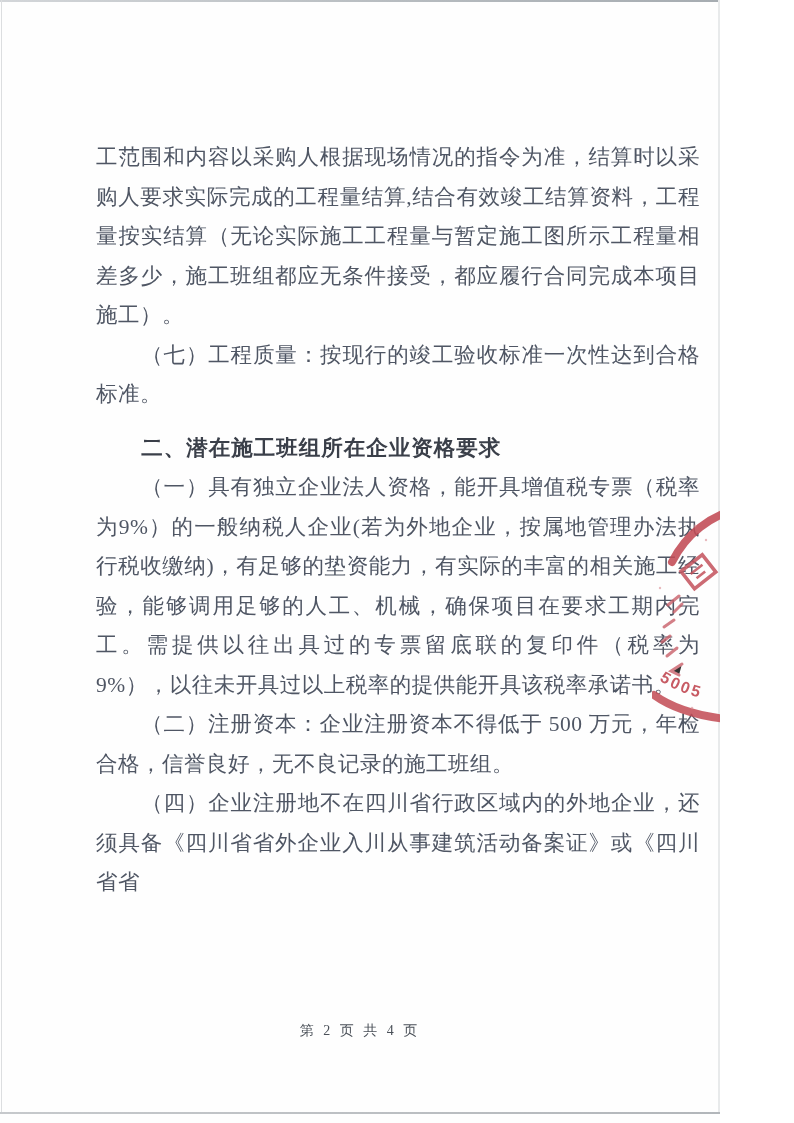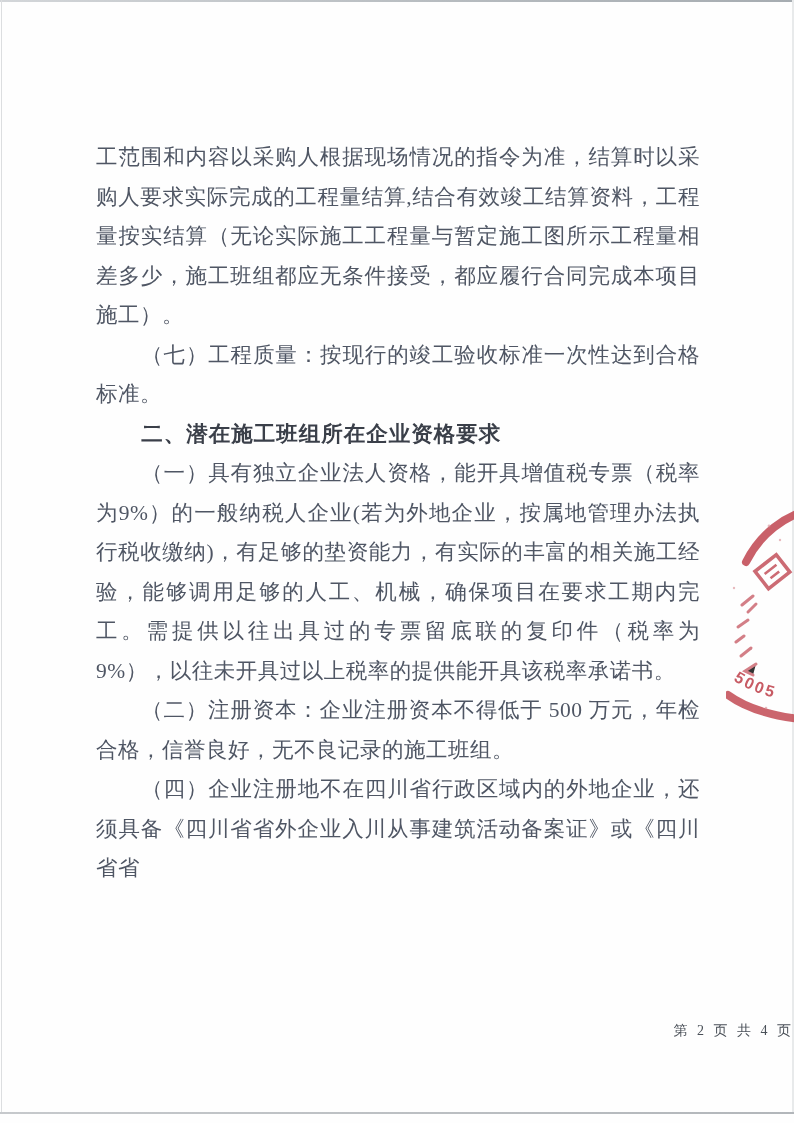--- a/index.html
+++ b/index.html
@@ -2,21 +2,21 @@
 <html><head>
 <meta charset="utf-8">
 <style>
   html, body {
     margin: 0;
     padding: 0;
     background: #ffffff;
   }
   .page {
     position: relative;
-    width: 794px;
+    width: 720px;
     height: 1123px;
     background: #fefefe;
     overflow: hidden;
     font-family: "Liberation Serif", "DejaVu Serif", serif;
   }
   
   .edge-top {
     position: absolute; top: 0; left: 0; right: 0; height: 2px;
     background: linear-gradient(90deg, #d3d6d9 0%, #b7bcc0 55%, #a6acb1 100%);
   }
@@ -48,27 +48,28 @@
     letter-spacing: 0.5px;
     text-align: justify;
     text-justify: inter-character;
   }
   .para.indent { text-indent: 2.1em; }
   .para.heading {
     font-family: "Liberation Sans", "DejaVu Sans", sans-serif;
     font-weight: bold;
     color: #3a3f49;
     letter-spacing: 1px;
+    margin-top: 14px;
   }
   .footer {
     position: absolute;
     top: 1022px;
     left: 0;
     width: 100%;
-    text-align: right;
+    text-align: center;
     font-size: 14px;
     letter-spacing: 3px;
     color: #4a5058;
   }
   .seal {
     position: absolute;
     top: 498px;
     right: 0;
     width: 68px;
     height: 226px;

